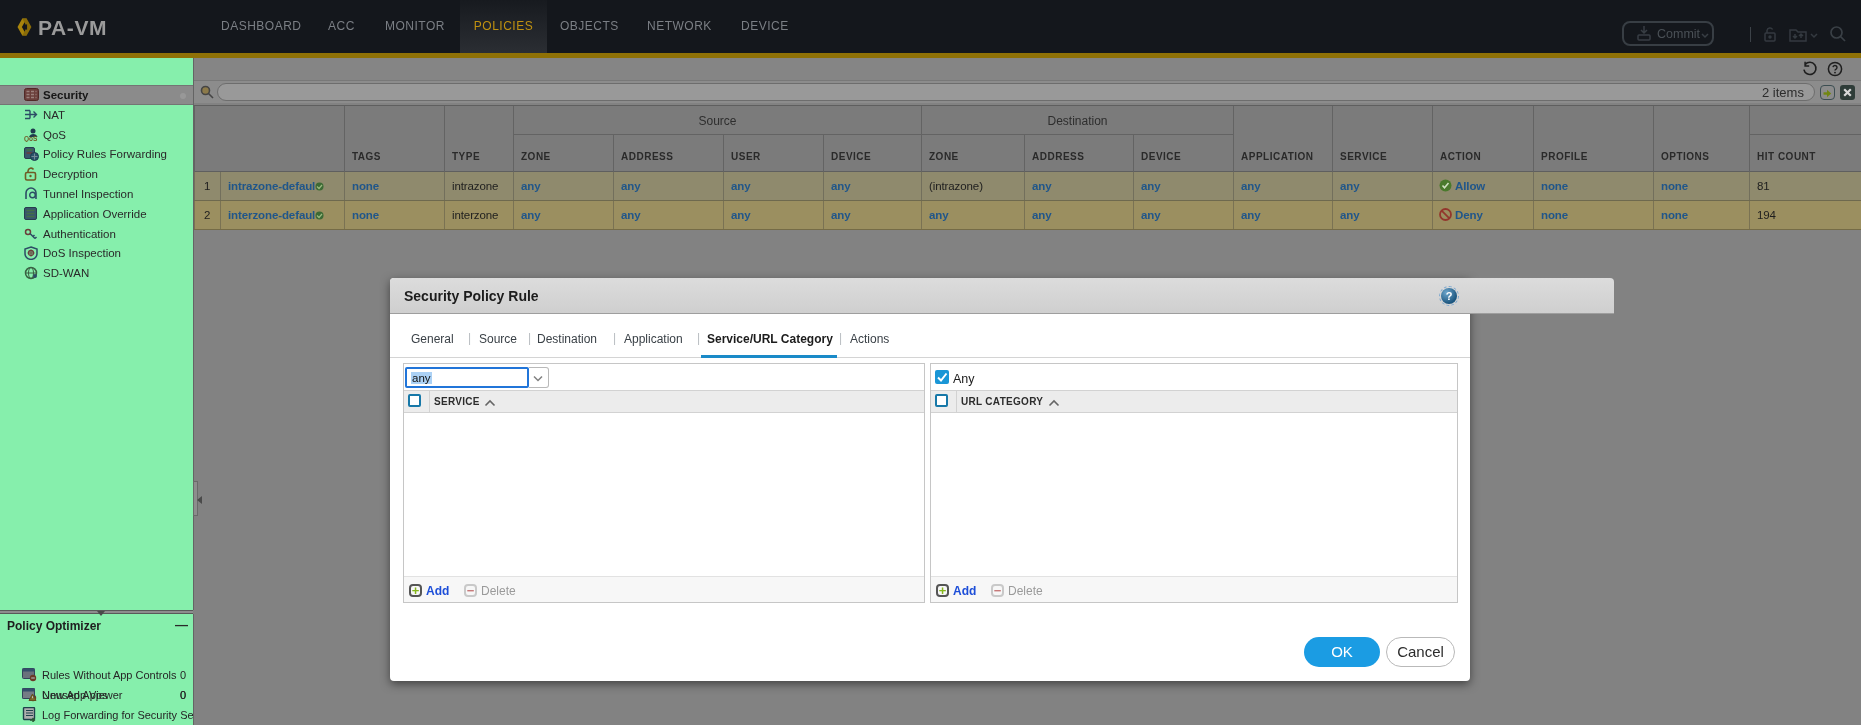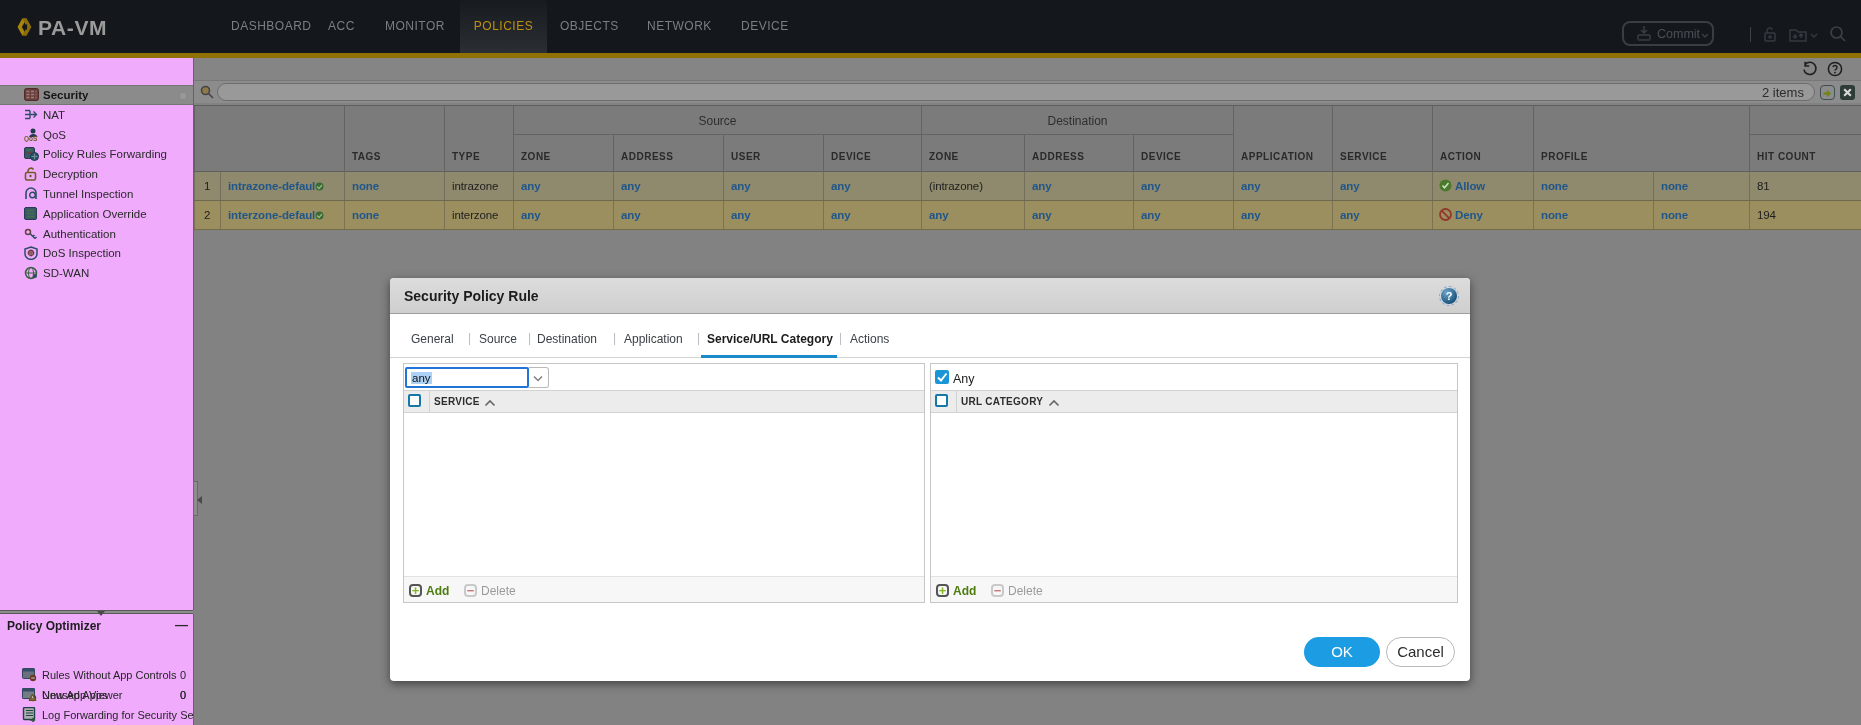--- a/index.html
+++ b/index.html
@@ -7,21 +7,21 @@
   body { position:relative; background:#828282; }
 
   
   #nav { position:absolute; left:0; top:0; width:1861px; height:53px; background:#14171c; }
   #goldbar { position:absolute; left:0; top:53px; width:1861px; height:5px; background:#8f7106; }
   .navitem { position:absolute; top:0; height:53px; line-height:53px; color:#7b7f85; font-size:12px; letter-spacing:0.5px; }
   #logo { position:absolute; left:12px; top:16px; }
   #logotxt { position:absolute; left:38px; top:16px; color:#9b9b9b; font-size:21px; font-weight:bold; letter-spacing:0.6px; }
 
   
-  #sidebar { position:absolute; left:0; top:58px; width:193px; height:667px; background:#f0abfc; }
+  #sidebar { position:absolute; left:0; top:58px; width:193px; height:667px; background:#86efac; }
   .sbitem { position:absolute; left:0; width:193px; height:20px; font-size:11.5px; color:#2a2a2a; overflow:hidden; }
   .sbitem .lbl { position:absolute; left:43px; top:4px; white-space:nowrap; }
   .sbitem svg { position:absolute; left:24px; top:3px; filter:brightness(0.82) saturate(0.8); }
   #sb-sel { position:absolute; left:0; top:27px; width:193px; height:20px; background:#8b8b8b; border-top:1px solid #747474; border-bottom:1px solid #747474; }
   #sb-dot { position:absolute; left:180px; top:35px; width:6px; height:6px; border-radius:50%; background:#989898; }
 
   
   #vsplit { position:absolute; left:193px; top:58px; width:1px; height:552px; background:#646464; }
   #vhandle { position:absolute; left:193px; top:481px; width:5px; height:35px; background:#8d8d8d; border:1px solid #6a6a6a; }
   #vhandle:before { content:""; position:absolute; left:-1px; top:14px; border:4px solid transparent; border-right:5px solid #4a4a4a; }
@@ -48,38 +48,38 @@
   #potri { position:absolute; left:97px; top:611px; border:4px solid transparent; border-top:5px solid #4a4a4a; }
   #pohead { position:absolute; left:7px; top:619px; font-size:12px; font-weight:bold; color:#1e1e1e; }
   #pominus { position:absolute; left:175px; top:617px; font-size:13px; color:#2a2a2a; font-weight:bold; }
   .poitem { position:absolute; left:0; width:193px; height:20px; font-size:11px; color:#262626; white-space:nowrap; overflow:hidden; }
   .poitem .lbl { position:absolute; left:42px; top:5px; white-space:nowrap; }
   .poitem .cnt { position:absolute; left:180px; top:5px; }
   .poitem svg { position:absolute; left:22px; top:3px; filter:brightness(0.75) saturate(0.75); }
 
   
   #modal { position:absolute; left:390px; top:278px; width:1080px; height:403px; background:#ffffff; border-radius:4px; box-shadow:0 3px 10px rgba(0,0,0,0.5); }
-  #mtitle { position:absolute; left:0; top:0; width:1080px; height:36px; background:linear-gradient(#dcdcdc,#cfcfcf); border-bottom:1px solid #9e9e9e; border-radius:4px 4px 0 0; }
+  #mtitle { position:absolute; left:0; top:0; width:1224px; height:36px; background:linear-gradient(#dcdcdc,#cfcfcf); border-bottom:1px solid #9e9e9e; border-radius:4px 4px 0 0; }
   #mtitle .t { position:absolute; left:14px; top:10px; font-size:14px; font-weight:bold; color:#1c1c1c; }
   #mhelp { position:absolute; right:13px; top:10px; width:16px; height:16px; border-radius:50%; background:radial-gradient(circle at 35% 30%, #6ea7cd, #1c567f 70%); color:#fff; font-size:11px; font-weight:bold; text-align:center; line-height:16px; outline:1px dashed #7ba7cf; outline-offset:1px; }
   .tab { position:absolute; top:54px; font-size:12px; color:#3a4147; }
   .tsep { position:absolute; top:53px; font-size:12px; color:#b9bdc1; }
   #tabline { position:absolute; left:0; top:79px; width:1080px; height:1px; background:#d4d4d4; }
   #tabul { position:absolute; left:311px; top:77px; width:136px; height:3px; background:#1a8ac8; }
 
   .panel { position:absolute; top:85px; height:240px; border:1px solid #c6c6c6; background:#fff; }
   #lpanel { left:13px; width:522px; }
   #rpanel { left:540px; width:528px; }
   .phead { position:absolute; left:0; top:26px; width:100%; height:23px; background:#ececec; border-top:1px solid #d2d2d2; border-bottom:1px solid #d2d2d2; }
   .phead .cbsep { position:absolute; left:25px; top:0; width:1px; height:100%; background:#d2d2d2; }
   .phead .hl { position:absolute; left:30px; top:5px; font-size:10px; font-weight:bold; color:#2d2d2d; letter-spacing:0.3px; }
   .cbx { position:absolute; width:13px; height:13px; border:2px solid #1778a8; border-radius:2px; background:#fff; }
   .pfoot { position:absolute; left:0; bottom:0; width:100%; height:26px; background:#f7f7f7; border-top:1px solid #e2e2e2; }
   .addic { position:absolute; left:5px; top:7px; width:13px; height:13px; border:2px solid #555; border-radius:4px; color:#86b71c; font-weight:bold; text-align:center; line-height:10px; font-size:13px; }
-  .addtx { position:absolute; left:22px; top:7px; font-size:12px; font-weight:bold; color:#4d7c0f; }
+  .addtx { position:absolute; left:22px; top:7px; font-size:12px; font-weight:bold; color:#1d4ed8; }
   .delic { position:absolute; left:60px; top:7px; width:13px; height:13px; border:2px solid #c9c9c9; border-radius:4px; color:#c77a7a; font-weight:bold; text-align:center; line-height:10px; font-size:13px; }
   .deltx { position:absolute; left:77px; top:7px; font-size:12px; color:#9a9a9a; }
 
   #dropdown { position:absolute; left:1px; top:3px; width:124px; height:21px; border:2px solid #2175d9; border-radius:2px; background:#fff; }
   #dropdown .seltxt { position:absolute; left:4px; top:3px; font-size:11.5px; color:#111; background:#abd1f5; padding:0 1px; }
   #ddbtn { position:absolute; left:125px; top:3px; width:20px; height:21px; border:1px solid #b9b9b9; border-left:none; border-radius:0 3px 3px 0; background:#fff; }
   #anycb { position:absolute; left:4px; top:6px; width:14px; height:14px; background:#1a96d6; border-radius:2px; }
   #anylbl { position:absolute; left:22px; top:8px; font-size:12.5px; color:#1b1b1b; }
 
   #okbtn { position:absolute; left:914px; top:359px; width:76px; height:30px; border-radius:15px; background:#1b9ce3; color:#fff; font-size:15px; text-align:center; line-height:30px; }
@@ -88,21 +88,21 @@
 </head>
 <body>
 
 <div id="nav">
   <svg id="logo" width="22" height="22" viewBox="0 0 30 30">
     <path d="M7.5 15 L14 3.5 H20 L13.5 15 L20 26.5 H14 Z" fill="#a8840c"></path>
     <path d="M14 3.5 H20 L26.5 15 L20 26.5 H14 L20.5 15 Z" fill="#8a6c08"></path>
     <path d="M20.5 15 L15.5 10.8 V19.2 Z" fill="#14171c" transform="rotate(180 18 15)"></path>
   </svg>
   <div id="logotxt">PA-VM</div>
-  <div class="navitem" style="left:231px;">DASHBOARD</div>
+  <div class="navitem" style="left:221px;">DASHBOARD</div>
   <div class="navitem" style="left:328px;">ACC</div>
   <div class="navitem" style="left:385px;">MONITOR</div>
   <div class="navitem" style="left:460px; width:87px; text-align:center; background:linear-gradient(#171a1f,#2b2e33); color:#bf9110;">POLICIES</div>
   <div class="navitem" style="left:560px;text-align:center;">OBJECTS</div>
   <div class="navitem" style="left:647px;">NETWORK</div>
   <div class="navitem" style="left:741px;">DEVICE</div>
   <div style="position:absolute; left:1622px; top:21px; width:92px; height:25px; border:2px solid #383e44; border-radius:8px; color:#4e545c; font-size:14px;">
     <span style="position:absolute; left:33px; top:4px; font-size:12.5px; color:#4a5056;">Commit</span>
     <svg width="16" height="16" viewBox="0 0 16 16" style="position:absolute; left:12px; top:2px;" fill="none" stroke="#383e44" stroke-width="1.5">
       <path d="M8 1 v6 M5 5 l3 3 3-3"></path>
@@ -289,20 +289,23 @@
       <div class="hlabel">APPLICATION</div>
     </div>
     <div class="hcell" style="left:1138px; top:0px; width:100px; height:67px;">
       <div class="hlabel">SERVICE</div>
     </div>
     <div class="hcell" style="left:1238px; top:0px; width:101px; height:67px;">
       <div class="hlabel">ACTION</div>
     </div>
     <div class="hcell" style="left:1339px; top:0px; width:120px; height:67px;text-decoration:underline;">
       <div class="hlabel">PROFILE</div>
+    </div>
+    <div class="hcell" style="left:1459px; top:0px; width:96px; height:67px;">
+      <div class="hlabel">OPTIONS</div>
     </div>
     <div class="hcell" style="left:1555px; top:29px; width:112px; height:38px;">
       <div class="hlabel">HIT COUNT</div>
     </div>
   </div>
 <div class="row" id="row1" style="top:172px; height:29px; background:#8f8a6d; border-bottom:1px solid rgba(70,65,40,0.45);">
     <div class="cell" style="left:0; width:26px;">
       <span class="blk" style="left:9px;">1</span>
     </div>
     <div class="cell" style="left:26px; width:124px;">

